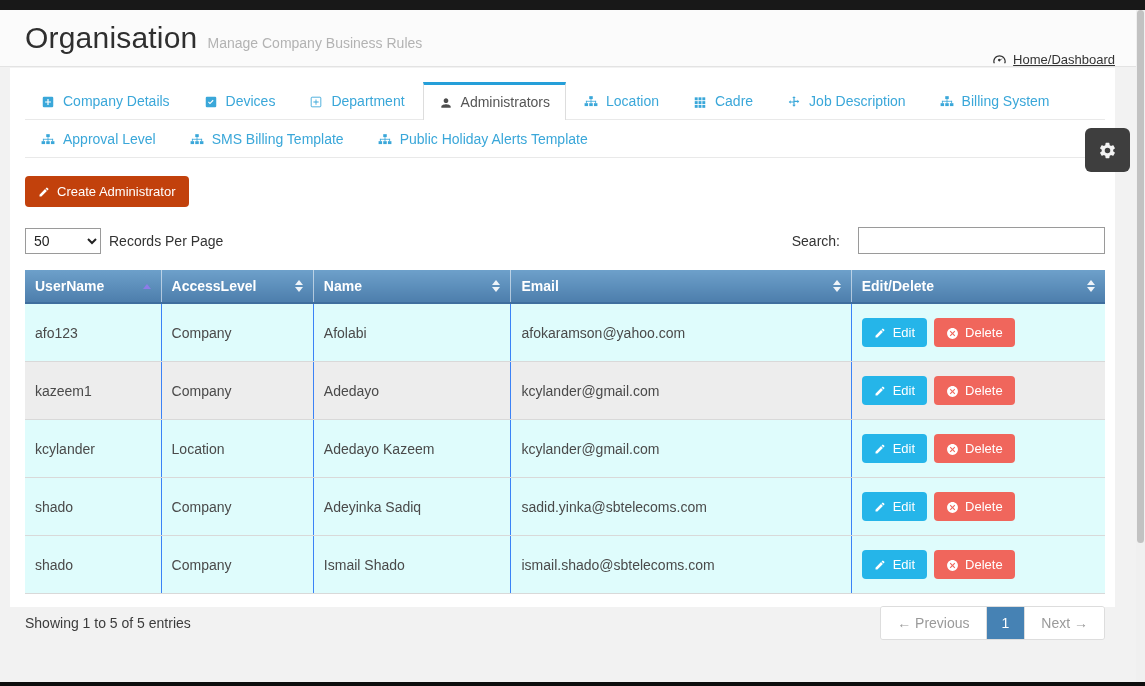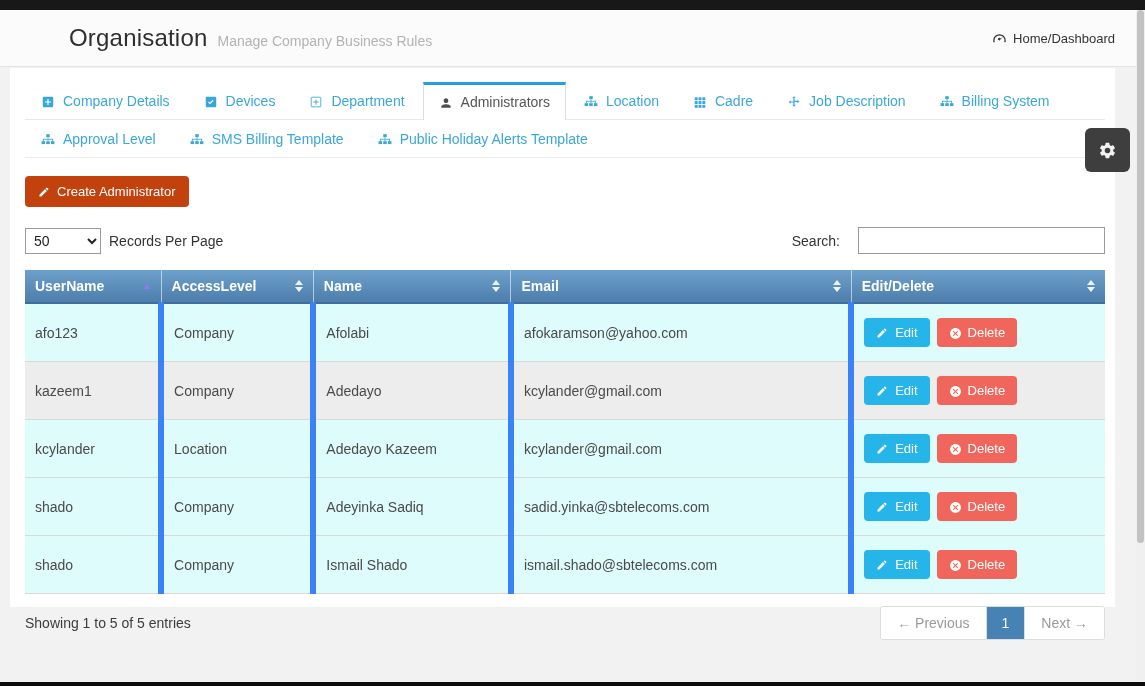--- a/index.html
+++ b/index.html
@@ -15,26 +15,26 @@
   
   .top-bar   { position:absolute; left:0; top:0; width:1145px; height:10px; background:#181818; }
   .bottom-bar{ position:absolute; left:0; top:682px; width:1145px; height:4px; background:#0d0d0d; }
 
   .app-header {
     position:absolute; left:0; top:10px; width:1145px; height:57px;
     background:#fbfbfb; border-bottom:1px solid #e3e3e3;
     display:flex; align-items:center;
   }
   .title-wrap { display:flex; align-items:baseline; gap:10px; padding-left:25px; }
-  .page-title { font-size:24px; font-weight:500; color:#2f2f2f; letter-spacing:0.2px;margin-left:44px; }
+  .page-title { font-size:30px; font-weight:500; color:#2f2f2f; letter-spacing:0.2px; }
   .page-subtitle { font-size:14px; color:#b3b3b3; }
   .breadcrumb {
     position:absolute; right:30px; top:0; height:57px;
-    display:flex; align-items:center; gap:6px;
-    font-size:13px; color:#333; cursor:pointer;
+    display:flex; align-items:flex-end; gap:6px;
+    font-size:13px; color:#333; cursor:pointer;text-decoration:underline;
   }
   .breadcrumb .icn { width:15px; height:15px; color:#333; }
 
   
   .scrollbar { position:absolute; right:0; top:10px; width:9px; height:672px; background:#f0f0f0; }
   .scrollbar .thumb { position:absolute; left:1px; top:0; width:7px; height:533px; background:#c2c2c2; border-radius:4px; }
 
   
   .panel {
     position:absolute; left:10px; top:68px; width:1105px; height:539px;
@@ -106,21 +106,21 @@
   thead th:last-child { border-right:none; }
   .th-inner { display:flex; align-items:center; justify-content:space-between; }
 
   .sort { display:flex; flex-direction:column; gap:2px; align-items:center; }
   .tri-up   { width:0; height:0; border-left:4px solid transparent; border-right:4px solid transparent; border-bottom:5px solid rgba(255,255,255,0.9); }
   .tri-down { width:0; height:0; border-left:4px solid transparent; border-right:4px solid transparent; border-top:5px solid rgba(255,255,255,0.9); }
   .sort.asc .tri-up { border-bottom-color:#8d7ce8; }
 
   tbody td {
     font-size:14px; color:#4a4a4a; padding:14px 10px;
-    border-right:6px solid #3b82f6; border-bottom:1px solid #d9d9d9;
+    border-right:1px solid #3b82f6; border-bottom:1px solid #d9d9d9;
     overflow:hidden; white-space:nowrap; text-overflow:ellipsis;
   }
   tbody td:last-child { border-right:none; }
   tr.shade-cyan td { background:#dffcfc; }
   tr.shade-gray td { background:#ededed; }
 
   .cell-actions { display:flex; gap:7px; }
   .btn-edit   { background:#25b5e9; font-size:13px; padding:7px 12px; }
   .btn-delete { background:#f0665c; font-size:13px; padding:7px 12px; }
 

